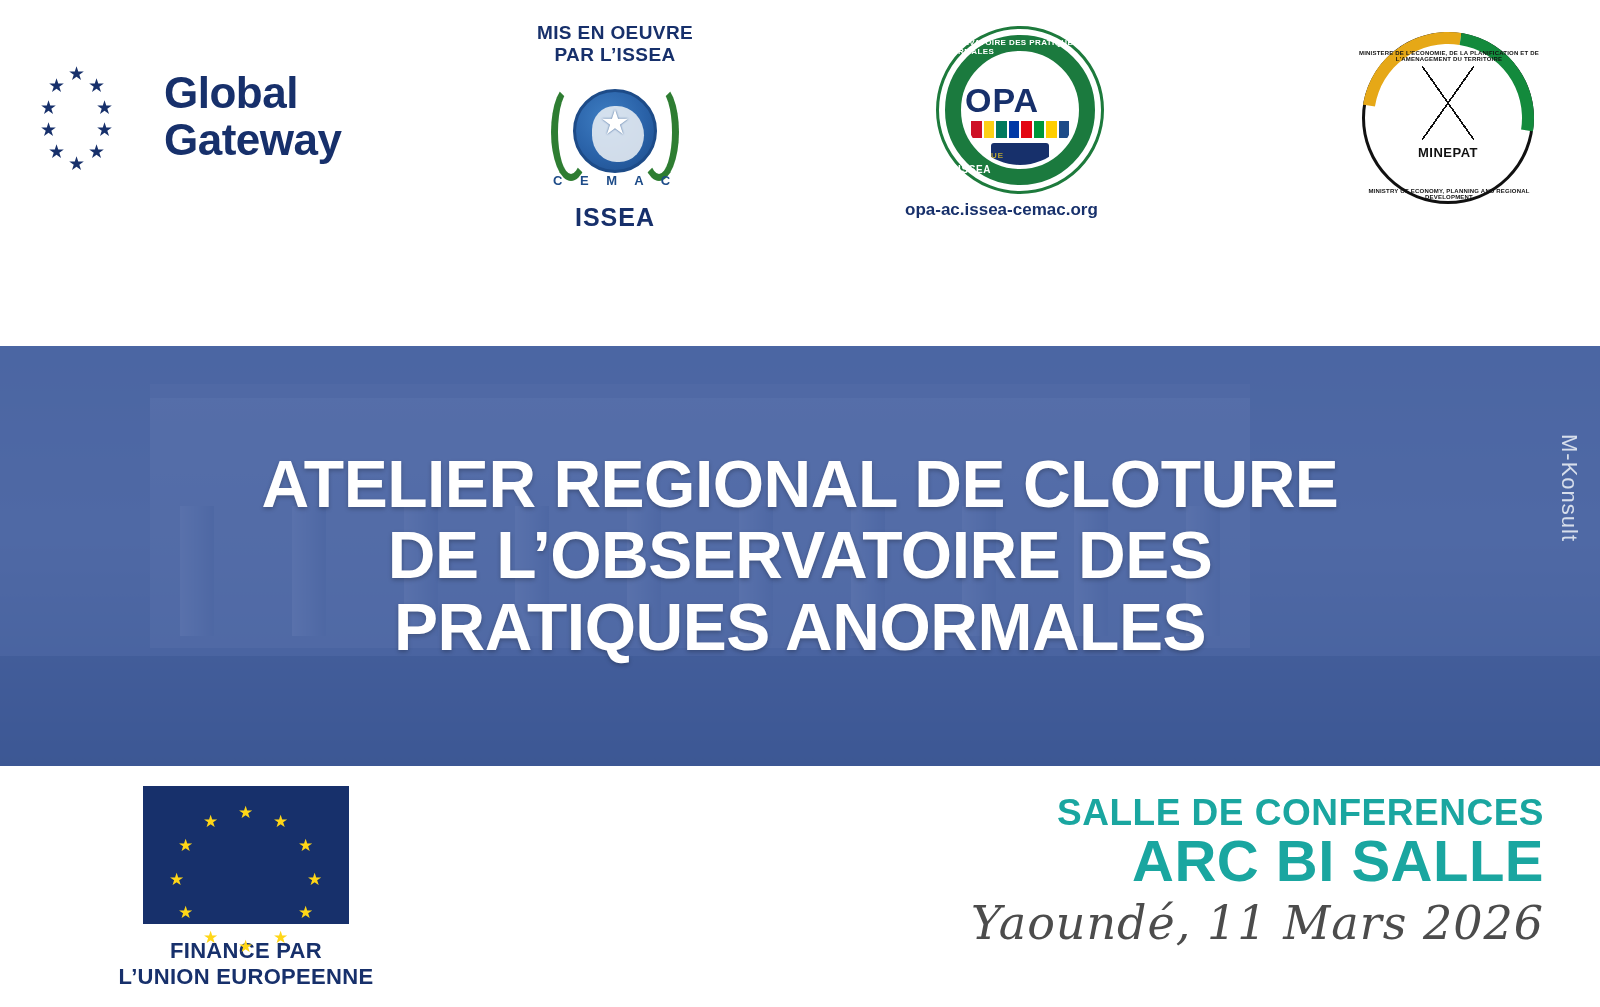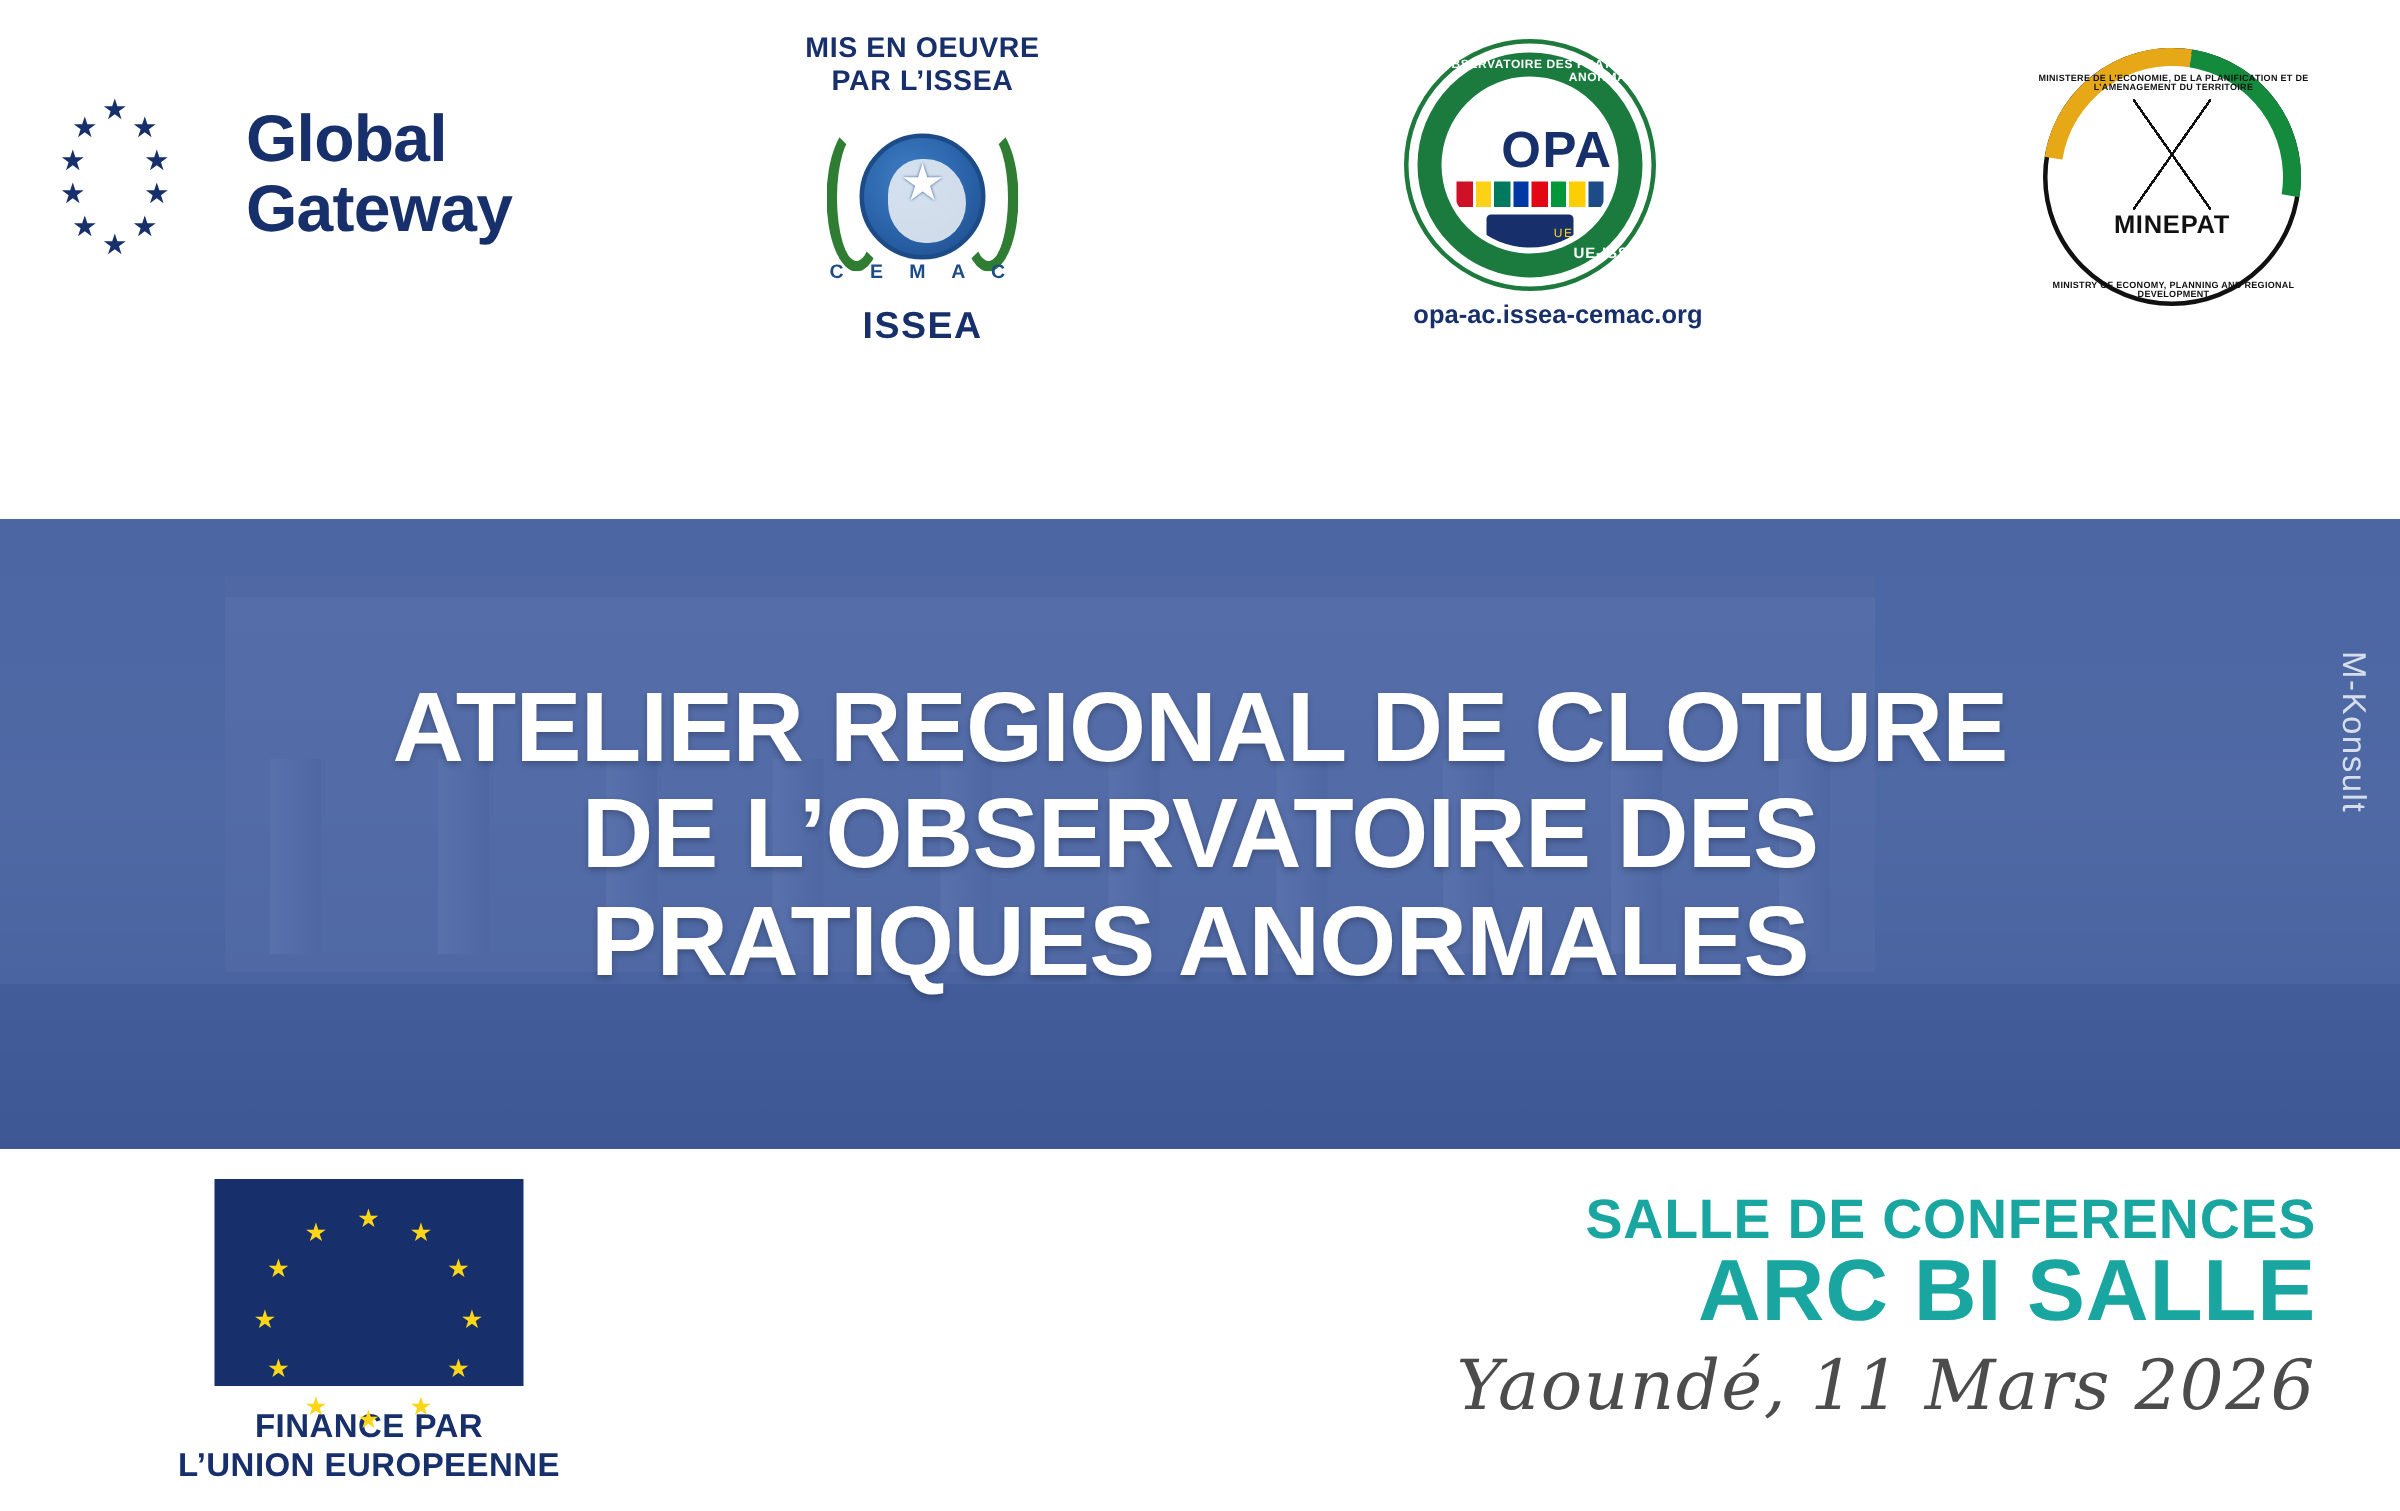--- a/index.html
+++ b/index.html
@@ -79,21 +79,21 @@
     color: #1d4b88; font-size: 13px; font-weight: bold; letter-spacing: 7px;
   }
   .cemac-issea {
     color: #17306b; font-weight: bold; font-size: 25px; letter-spacing: 1px;
     margin-top: -2px;
   }
 
   
   .opa {
     position: absolute; left: 905px; top: 26px;
-    width: 230px; text-align: right;
+    width: 230px; text-align: left;
   }
   .opa-badge {
     position: relative; width: 168px; height: 168px; margin: 0 auto;
     border-radius: 50%;
     background: #ffffff;
     border: 3px solid #1d7a3c;
   }
   .opa-ring {
     position: absolute; inset: 6px; border-radius: 50%;
     border: 16px solid #1b7a3e;
@@ -166,21 +166,21 @@
   }
   .minepat-tower:before {
     content: ""; position: absolute; left: -26px; top: 0;
     width: 52px; height: 74px;
     background:
       linear-gradient(to bottom right, transparent 49%, #111 49%, #111 51%, transparent 51%),
       linear-gradient(to bottom left, transparent 49%, #111 49%, #111 51%, transparent 51%);
   }
   .minepat-label {
     position: absolute; left: 0; right: 0; bottom: 6px;
-    text-align: center; font-size: 17px; font-weight: bold; color: #111;
+    text-align: center; font-size: 13px; font-weight: bold; color: #111;
     letter-spacing: .5px;
   }
 
   
   .green-band {
     position: absolute; left: 0; top: 236px;
     width: 1600px; height: 110px;
     background: #14a04a;
     display: flex; align-items: center; justify-content: center;
   }

